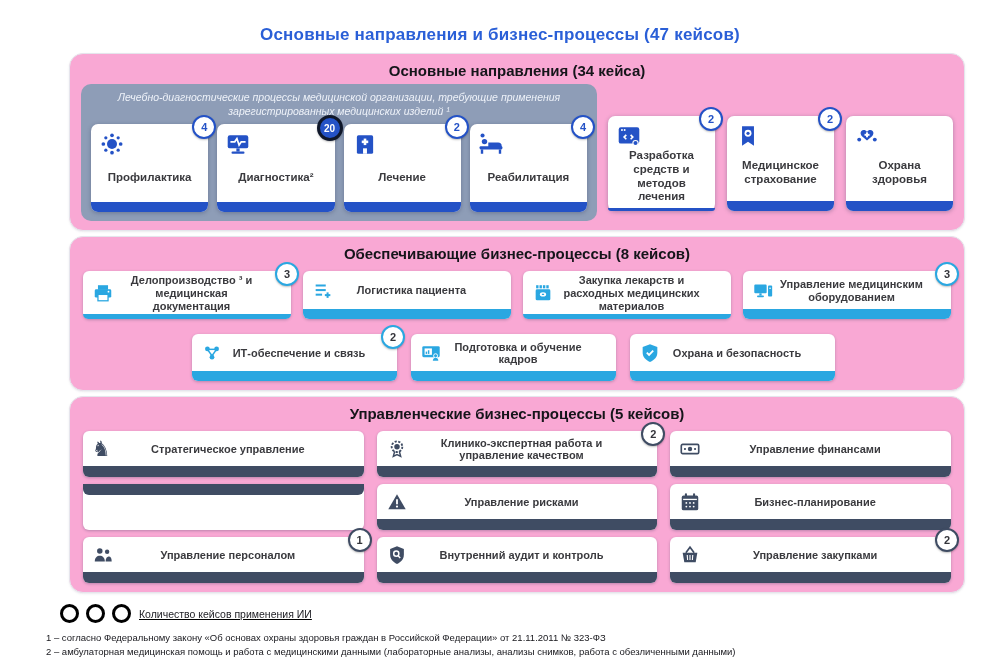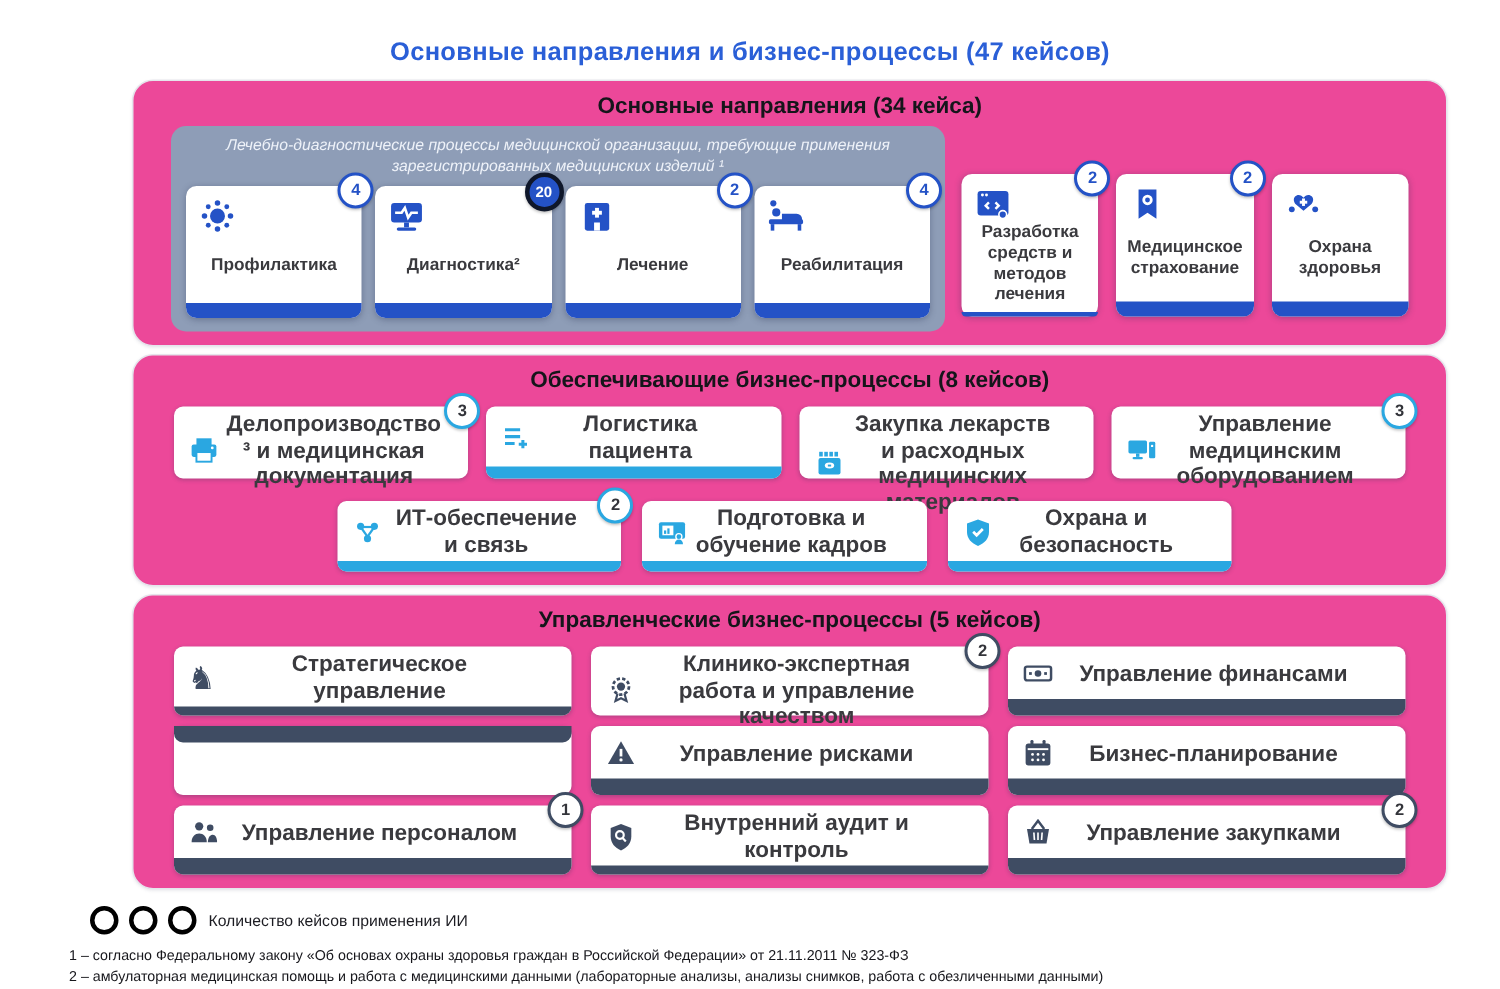--- a/index.html
+++ b/index.html
@@ -6,22 +6,22 @@
   body{
     width:1000px;height:659px;overflow:hidden;background:#ffffff;
     font-family:"Liberation Sans","DejaVu Sans",sans-serif;
     -webkit-font-smoothing:antialiased;
   }
   .page-title{
     text-align:center;color:#2a5fd7;font-weight:700;font-size:17px;
     padding:25px 0 3px 0;letter-spacing:.2px;
   }
   .section{
-    background:#ec4899;border:1px solid #e5e5ec;border-radius:14px;
-    margin:5px 35px 0 88px;padding:6px 25px 9px;box-sizing:border-box;
+    background:#f9a8d4;border:1px solid #e5e5ec;border-radius:14px;
+    margin:5px 35px 0 69px;padding:6px 11px 9px;box-sizing:border-box;
     box-shadow:0 1px 2px rgba(120,120,140,.15);
   }
   .section-header{
     margin:2px 0 0;text-align:center;font-size:15px;color:#15151a;font-weight:700;
   }
   
   .s1-content{display:flex;gap:11px;margin-top:5px;justify-content:center;}
   .hl-box{flex:0 0 516px;background:#8e9db7;border-radius:10px;padding:7px 10px 9px;box-sizing:border-box;}
   .hl-caption{color:#eef2f9;font-style:italic;font-size:10.5px;text-align:center;line-height:1.3;}
   .hl-cards{display:flex;gap:9px;margin-top:6px;}
@@ -48,34 +48,34 @@
   .b-cyan{border:2.5px solid #2aa7e1;color:#33343a;}
   .b-slate{border:2.5px solid #3f4c63;color:#33343a;}
   
   .card-wide{
     position:relative;min-width:0;background:#fff;border-radius:6px;
     box-shadow:0 1px 3px rgba(40,50,80,.3);display:flex;flex-direction:column;
   }
   .card-wide .row{flex:1;display:flex;align-items:center;padding:3px 8px 2px 9px;}
   .card-wide .icon{width:24px;flex:0 0 24px;line-height:0;}
   .card-wide .lbl{
-    flex:1;text-align:center;font-size:15px;font-weight:600;color:#3a3a3e;
+    flex:1;text-align:center;font-size:11px;font-weight:600;color:#3a3a3e;
     line-height:1.15;padding:0 18px 0 2px;
   }
   .s2-row1{display:flex;gap:12px;margin:9px 2px 0;}
   .s2-row1 .card-wide{flex:1;height:48px;}
   .s2-row2{display:flex;gap:14px;margin:15px 118px 0 111px;}
   .s2-row2 .card-wide{flex:1;height:47px;}
   .cyan .bar{height:10px;background:#2aa7e1;border-radius:0 0 6px 6px;}
   .s3-grid{display:grid;grid-template-columns:1fr 1fr 1fr;gap:7px 13px;margin:9px 2px 0;}
   .s3-grid .card-wide{height:46px;}
   .slate .bar{height:11px;background:#3f4c63;border-radius:0 0 6px 6px;}
   .glyph-knight{font-family:"DejaVu Sans",sans-serif;font-size:21px;color:#3f4c63;line-height:22px;display:block;}
   
-  .legend{display:flex;align-items:center;gap:7px;margin:11px 0 0 60px;}
+  .legend{display:flex;align-items:center;gap:7px;margin:11px 0 0 60px;text-decoration:underline;}
   .legend .c{width:13px;height:13px;border-radius:50%;border:3px solid;background:#fff;}
   .c1{border-color:#2452c6;} .c2{border-color:#2aa7e1;} .c3{border-color:#343f54;}
   .legend .t{font-size:10.5px;color:#1c1c22;margin-left:1px;}
   .footnotes{margin:8px 30px 0 46px;font-size:9.5px;color:#17171c;line-height:1.45;}
   svg{display:block;}
 </style>
 </head>
 <body>
 
 <div class="page-title">Основные направления и бизнес-процессы (47 кейсов)</div>

